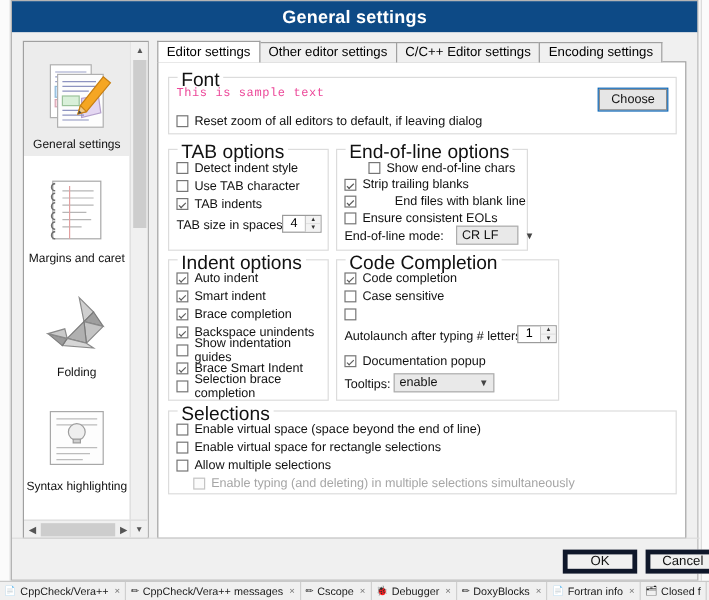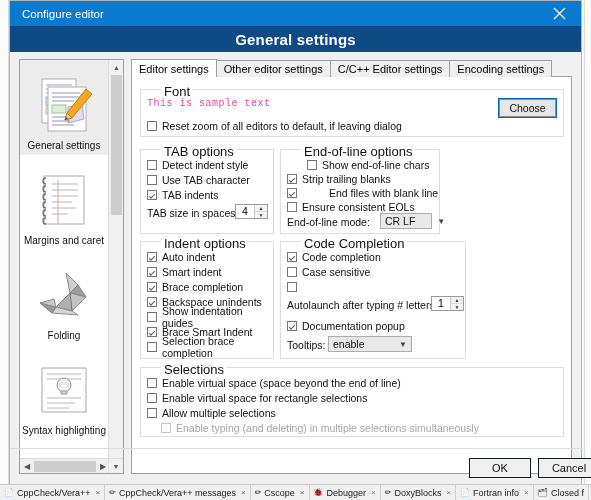--- a/index.html
+++ b/index.html
@@ -66,22 +66,22 @@
   .tabstrip{display:flex;align-items:flex-end;height:18px;position:relative;z-index:2;}
   .tab{height:17px;padding:0 7px;display:flex;align-items:center;font-size:11px;color:#000;
     background:#f0f0f0;border:1px solid #a0a0a0;border-bottom:none;margin-right:-1px;
     box-sizing:border-box;}
   .tab.active{background:#fff;height:18px;position:relative;z-index:3;}
   .tabbody{position:absolute;left:0;top:17px;width:441px;height:398px;background:#fff;
     border:1px solid #a0a0a0;box-sizing:border-box;}
 
   
   .grp{position:absolute;border:1px solid #dcdcdc;box-sizing:border-box;background:#fff;}
-  .grp > .cap{position:absolute;top:-6px;left:20px;background:#fff;padding:0 3px;
-    font-size:13px;color:#111;}
+  .grp > .cap{position:absolute;top:-6px;left:7px;background:#fff;padding:0 3px;
+    font-size:16px;color:#111;}
 
   
   .cb{display:flex;align-items:center;gap:5px;height:14px;font-size:10.5px;color:#111;}
   .box{width:10px;height:10px;border:1px solid #767676;background:#fff;box-sizing:border-box;
     position:relative;flex:none;}
   .box.on::after{content:"";position:absolute;left:1px;top:3px;width:5px;height:2px;
     border-left:1.6px solid #5a5a5a;border-bottom:1.6px solid #5a5a5a;
     transform:rotate(-45deg);}
   .cb.dis{color:#a6a6a6;}
   .cb.dis .box{border-color:#c4c4c4;background:#fbfbfb;}
@@ -104,44 +104,34 @@
   .combo .ch{font-size:8px;color:#444;}
 
   
   .sample{font-family:"Liberation Mono", monospace;font-size:10px;color:#ec4899;letter-spacing:.5px;}
   .choose{width:57px;height:18px;background:#e6e6e6;border:1px solid #8c8c8c;
     outline:1px solid #0a66b7;display:flex;align-items:center;justify-content:center;
     font-size:10.5px;color:#111;box-sizing:border-box;}
 
   
   .footsep{position:absolute;left:0;top:447px;width:573px;height:1px;background:#dcdcdc;}
-  .btn{position:absolute;width:62px;height:20px;background:#f0f0f0;border:1px solid #0f172a;
+  .btn{position:absolute;width:62px;height:20px;background:#f0f0f0;border:4px solid #0f172a;
     display:flex;align-items:center;justify-content:center;font-size:11px;color:#111;
     box-sizing:border-box;}
 </style>
 </head>
 <body>
 
 <div class="backdrop">
   <div class="edge-left"></div>
   <div class="edge-right"></div>
 </div>
 
 <div class="dlg">
 
-  <div class="titlebar">
-    <span class="t">Configure editor</span>
-    <div class="closebtn">
-      <span>
-        <svg width="13" height="13" viewBox="0 0 13 13">
-          <path d="M1 1 L12 12 M12 1 L1 12" stroke="#ffffff" stroke-width="1.2" fill="none"></path>
-        </svg>
-      </span>
-    </div>
-  </div>
 
   <div class="banner">
     <span>General settings</span>
   </div>
 
   <div class="body">
 
     <div class="sidewrap">
       <div class="sidelist">
 

